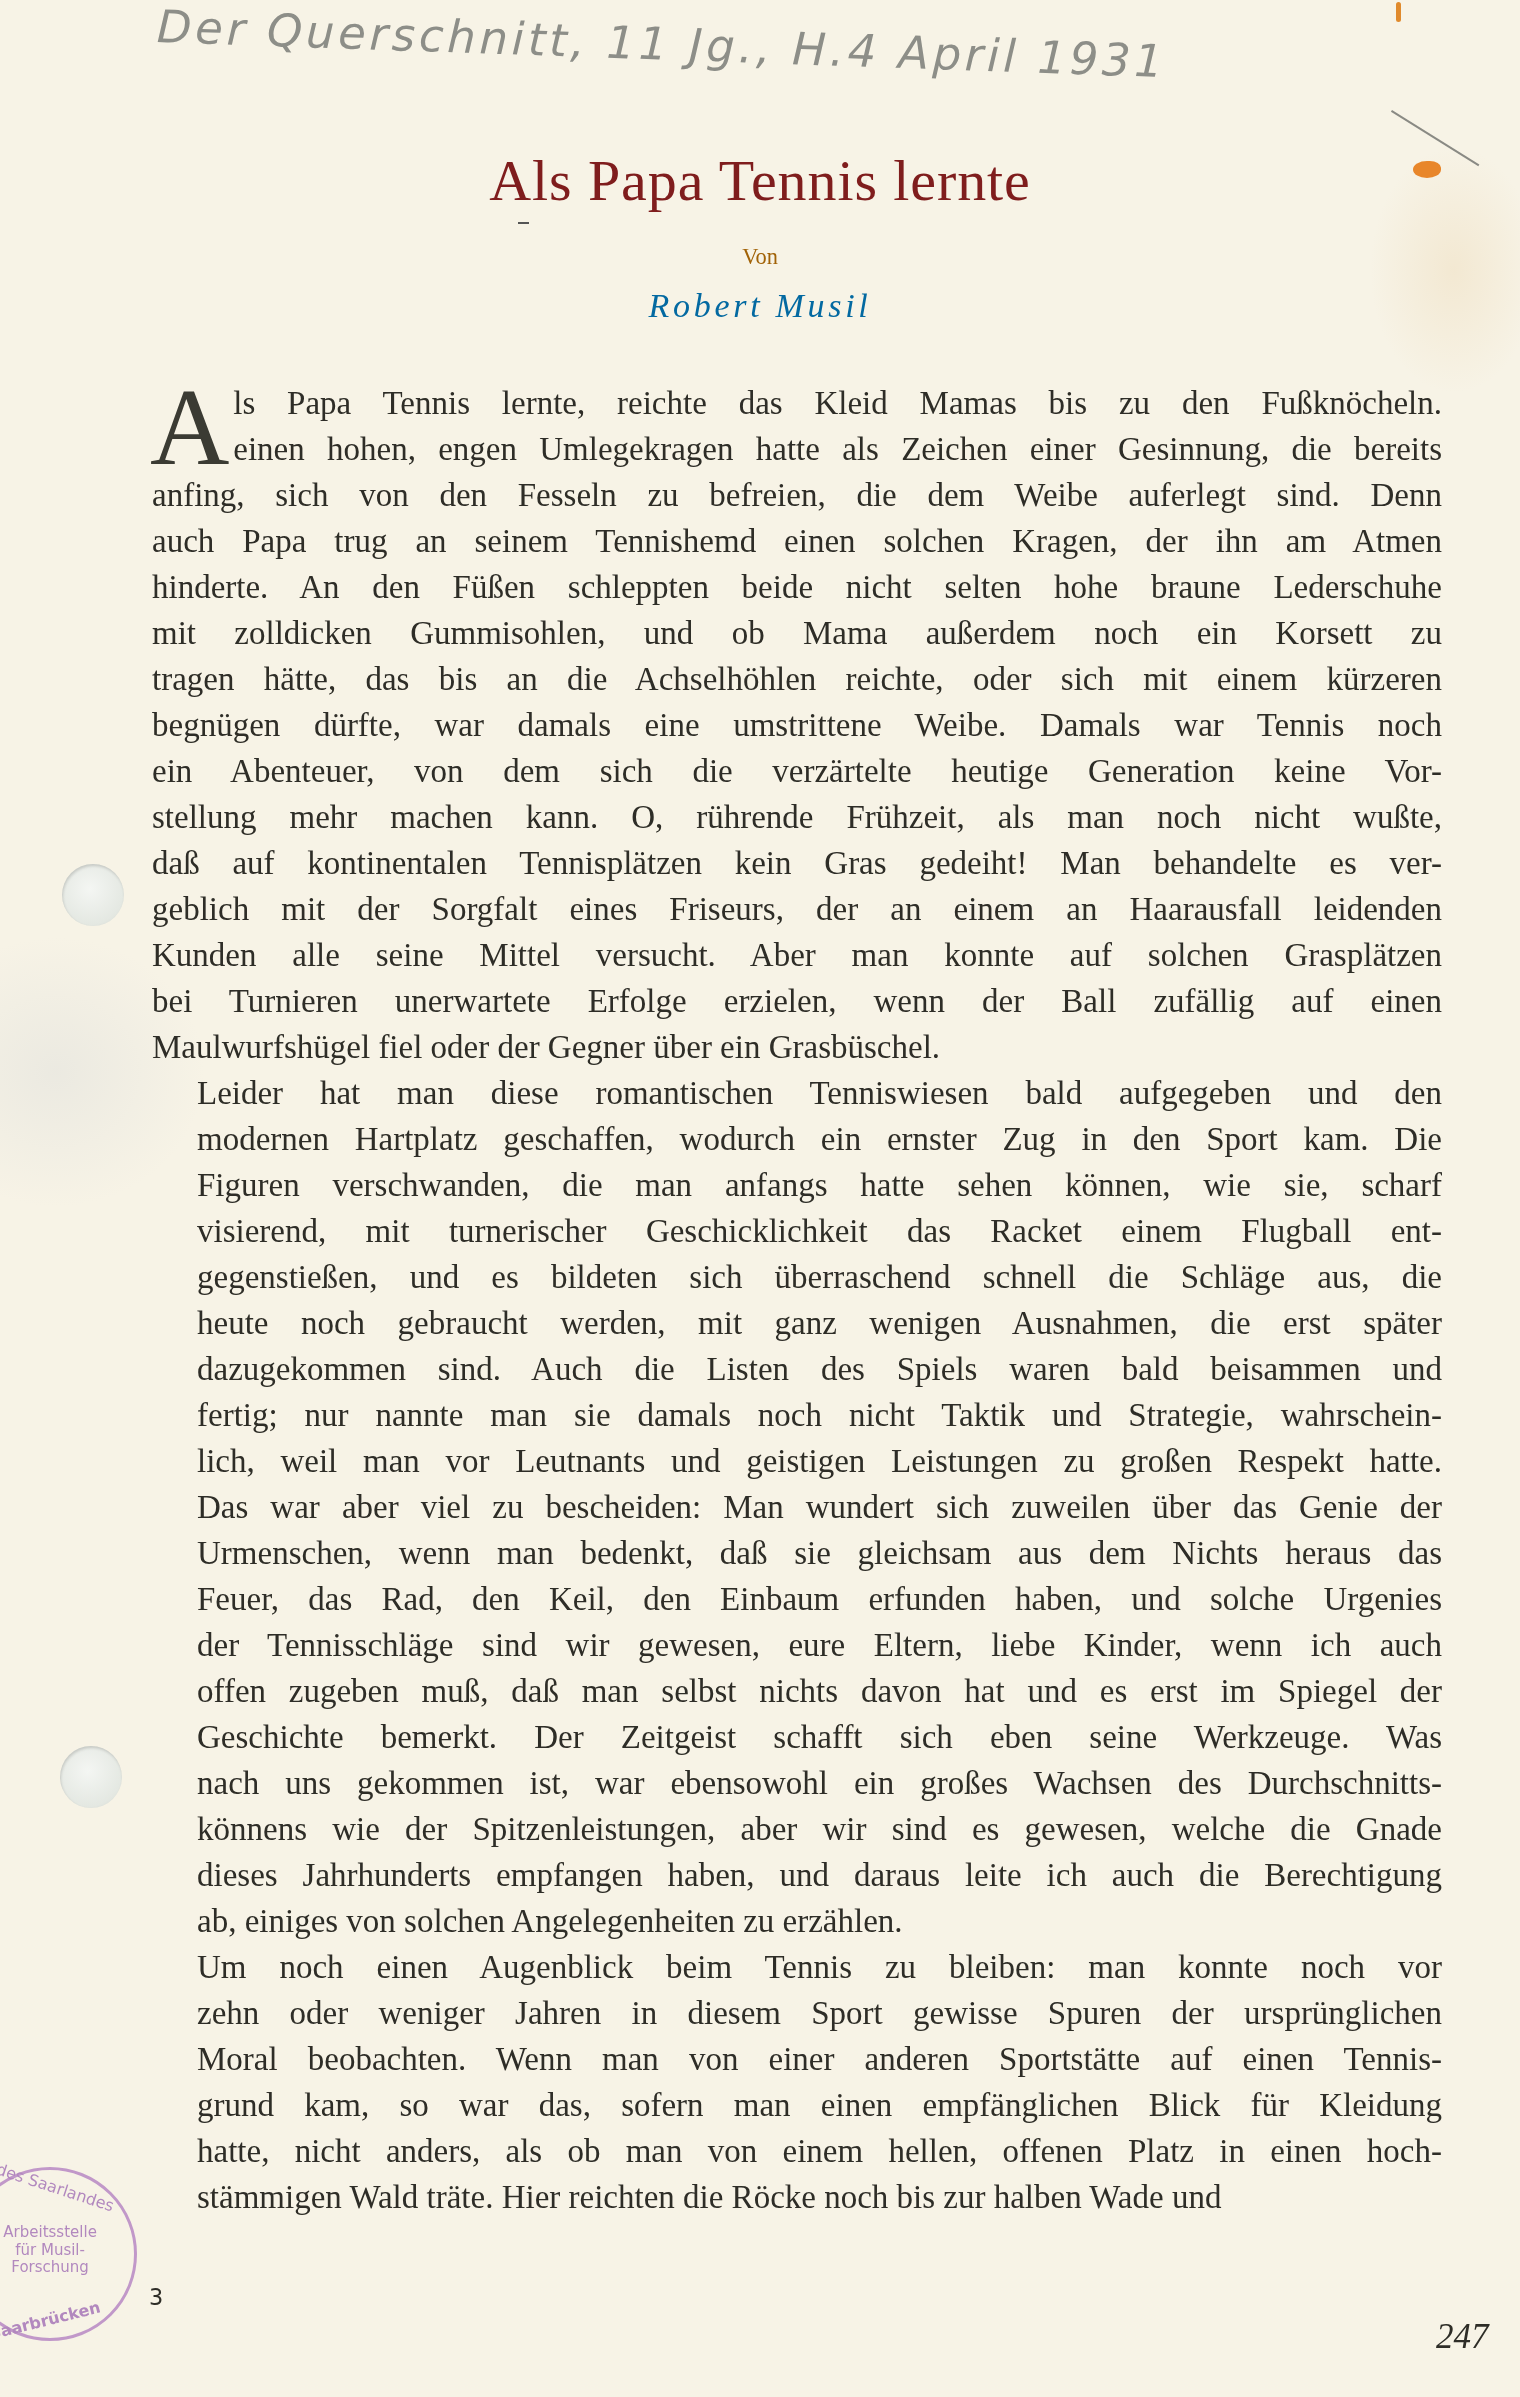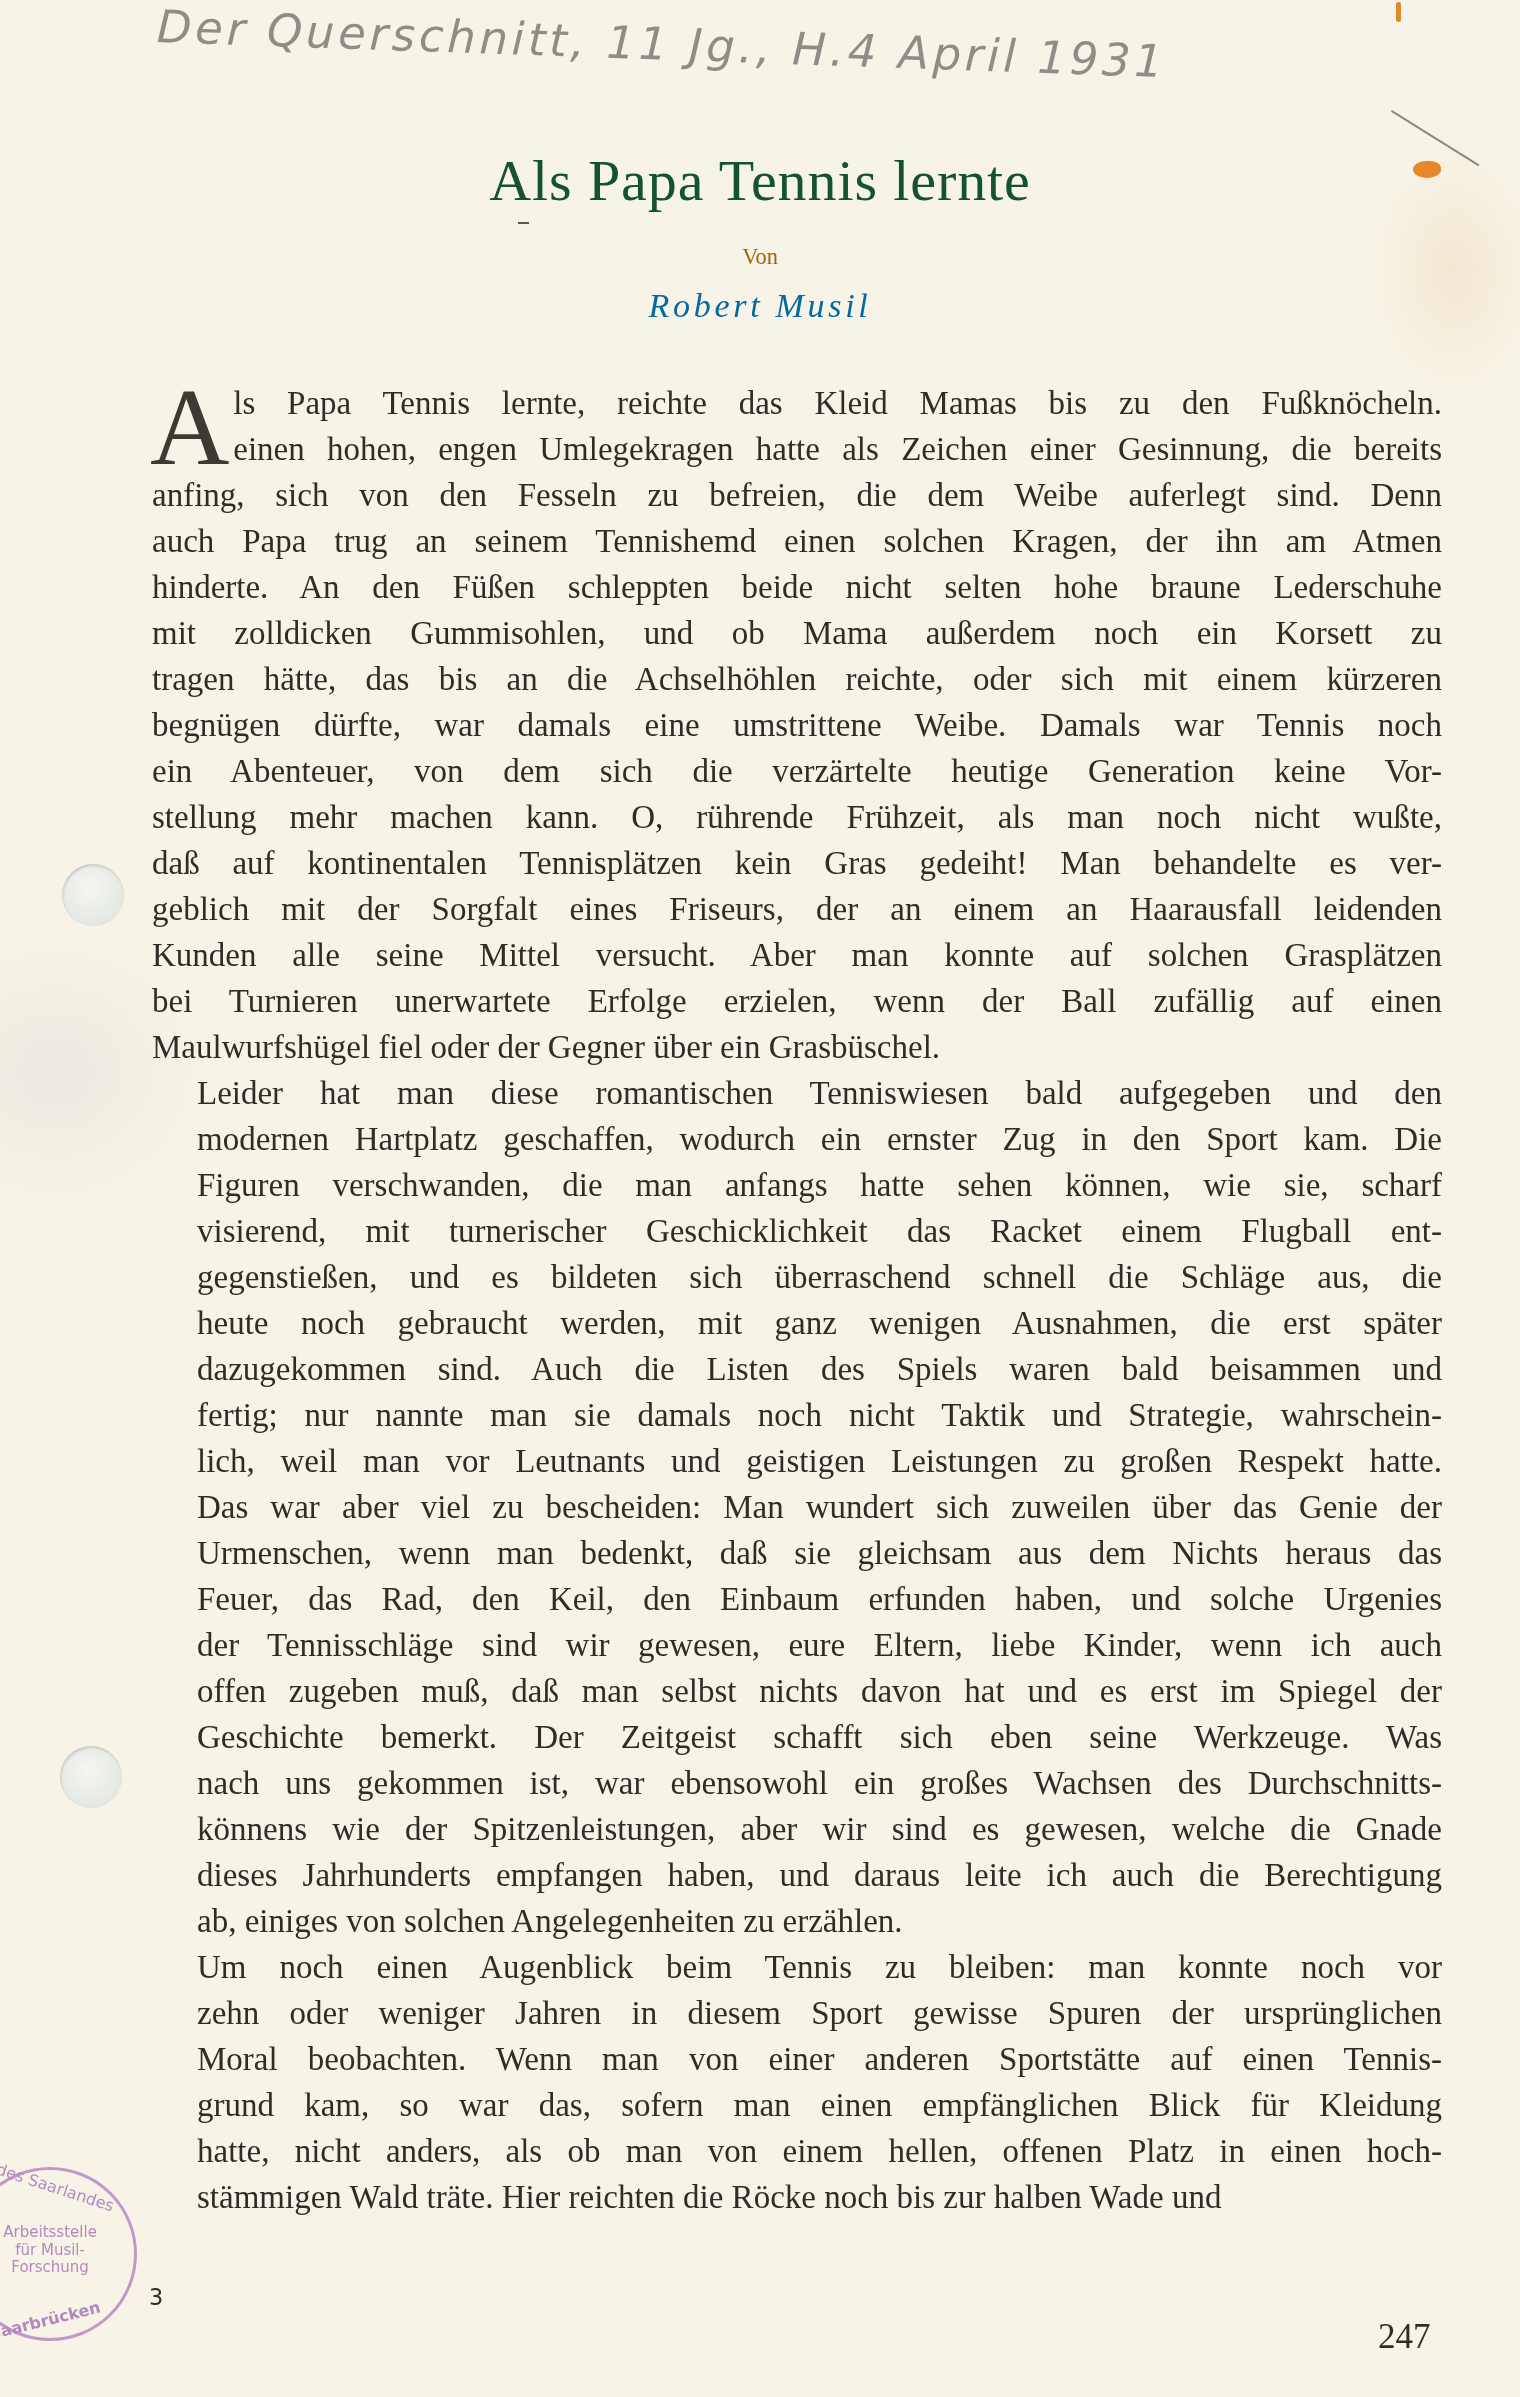--- a/index.html
+++ b/index.html
@@ -13,21 +13,21 @@
     color: #2b2a24;
   }
   .hand {
     position: absolute; top: 0; left: 158px;
     font-family: "DejaVu Sans", sans-serif; font-size: 45px; color: #7b7d78;
     letter-spacing: 3.7px; transform: rotate(2deg); transform-origin: left top;
     white-space: nowrap; font-style: italic; opacity: 0.85;
   }
   .title {
     position: absolute; top: 147px; left: 0; width: 1520px; text-align: center;
-    font-size: 58px; color: #14532d; letter-spacing: 0.9px;
+    font-size: 58px; color: #7f1d1d; letter-spacing: 0.9px;
   }
   .von {
     position: absolute; top: 244px; left: 0; width: 1520px; text-align: center;
     font-size: 22.4px; color: #a16207;
   }
   .author {
     position: absolute; top: 287px; left: 0; width: 1520px; text-align: center;
     font-size: 34px; font-style: italic; letter-spacing: 3.7px; color: #0369a1;
   }
   .body {
@@ -50,21 +50,21 @@
   .stamp {
     position: absolute; left: -37px; top: 2167px; width: 168px; height: 168px;
     border: 3.7px solid #b889c4; border-radius: 50%; color: #a676b8;
     font-family: "DejaVu Sans", sans-serif; font-size: 16px; line-height: 18.6px;
     text-align: center; opacity: 0.85;
   }
   .stamp .ring-top { position: absolute; top: 9.3px; left: 18.6px; width: 140px; transform: rotate(18deg); }
   .stamp .ring-bottom { position: absolute; bottom: 7.5px; left: 9.3px; width: 140px; font-weight: bold; transform: rotate(-14deg); }
   .stamp .center { position: absolute; top: 54px; left: 18.6px; width: 131px; font-size: 15px; line-height: 17.7px; }
   .sig { position: absolute; left: 149px; top: 2284px; font-size: 22.4px; font-family: "DejaVu Sans", sans-serif; color: #2e2d27; }
-  .pageno { position: absolute; left: 1378px; top: 2317px; font-size: 35px; color: #2e2d27; }
+  .pageno { position: absolute; left: 1436px; top: 2317px; font-size: 35px; color: #2e2d27; font-style: italic; }
   .orange1 { position: absolute; left: 1396px; top: 1.9px; width: 4.7px; height: 20.5px; background: #e08a2c; border-radius: 2.8px; }
   .orange2 { position: absolute; left: 1413px; top: 161px; width: 28px; height: 17px; background: #e8862a; border-radius: 50% 40% 50% 50%; }
   .pencil-line { position: absolute; left: 1392px; top: 110px; width: 103px; height: 1.9px; background: #8a8a84; transform: rotate(32deg); transform-origin: left top; }
   .dash { position: absolute; left: 518px; top: 222px; width: 11.2px; height: 1.9px; background: #555; }
 </style>
 </head>
 <body>
 
 <div class="hand">Der Querschnitt, 11 Jg., H.4   April 1931</div>
 

